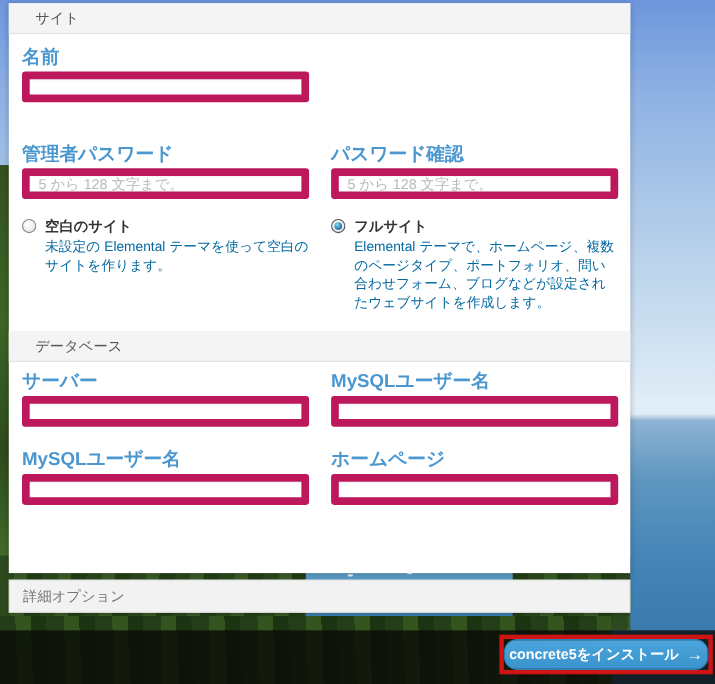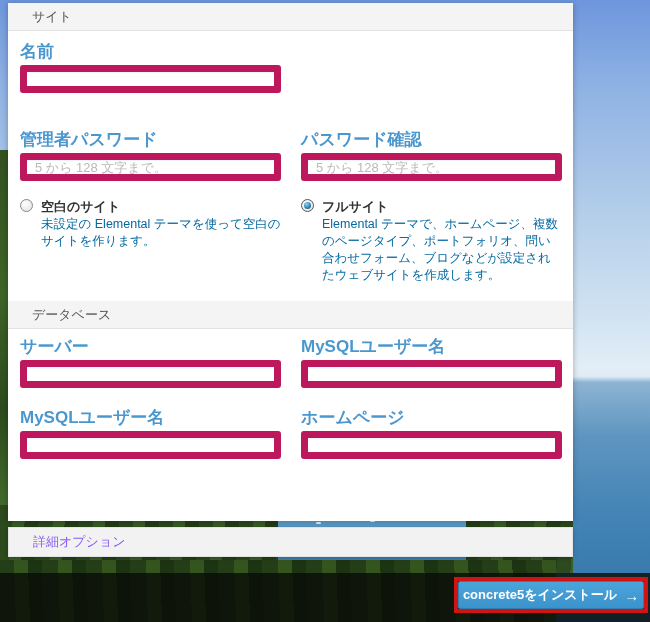--- a/index.html
+++ b/index.html
@@ -49,27 +49,27 @@
     position:relative; cursor:pointer; }
   .radio.selected { border-color:#555; }
   .radio.selected::after { content:""; position:absolute; left:2px; top:2px; width:7px; height:7px;
     border-radius:50%; background:radial-gradient(circle at 38% 32%, #8fd4ee 0%, #2e86b8 55%, #0d4c74 100%); }
   .option .texts { flex:1 1 auto; }
   .option .opt-label { font-size:13px; font-weight:bold; color:#333; line-height:17px; cursor:pointer; }
   .option .opt-desc  { font-size:12.5px; color:#0369a1; line-height:17px; margin-top:1px; }
 
   
   .advanced-bar { position:absolute; left:8px; top:527px; width:565px; height:30px;
-    background:#f2f2f2; border:1px solid #e3e3e3; color:#8b5cf6; font-size:13px;
-    line-height:28px; padding-left:24px; box-shadow:0 1px 4px rgba(0,0,0,0.25); cursor:pointer; }
+    background:#f2f2f2; border:1px solid #e3e3e3; color:#737373; font-size:13px;
+    line-height:28px; padding-left:12px; box-shadow:0 1px 4px rgba(0,0,0,0.25); cursor:pointer; }
 
   
   .highlight-box { position:absolute; left:454px; top:577px; width:194px; height:36px;
     border:4px solid #cf1414; }
-  .install-btn { width:100%; height:100%; border:1px solid #2f7fb5; border-radius:2px;
+  .install-btn { width:100%; height:100%; border:1px solid #2f7fb5; border-radius:12px;
     background:linear-gradient(180deg,#4ba4da 0%,#3b93cd 100%);
     color:#fff; font-size:13px; font-weight:bold; cursor:pointer;
     display:flex; align-items:center; justify-content:center; gap:7px;
     font-family:"Liberation Sans","DejaVu Sans",sans-serif; }
   .install-btn .arrow { font-size:15px; font-weight:bold; line-height:1; }
 </style>
 </head>
 <body>
 
 <div class="screen">

